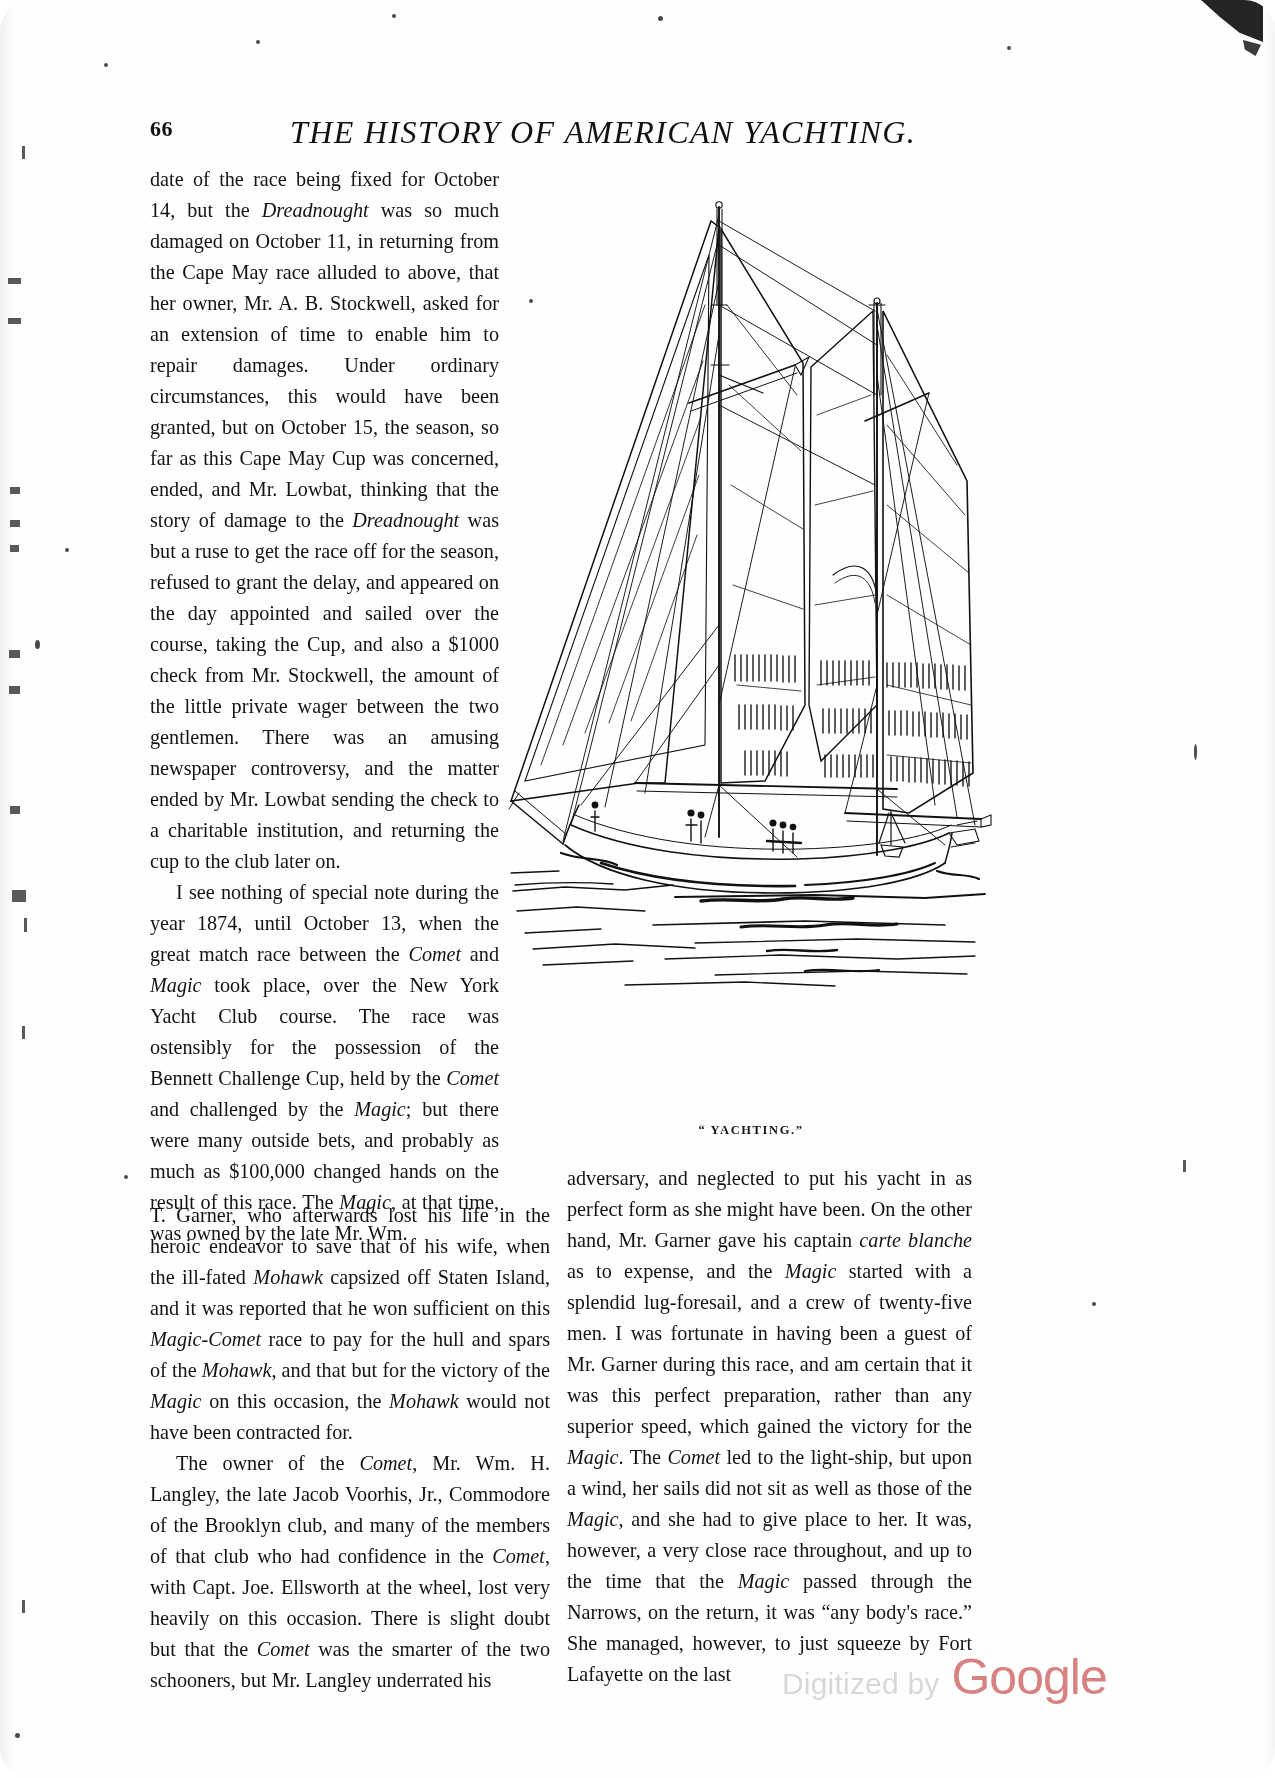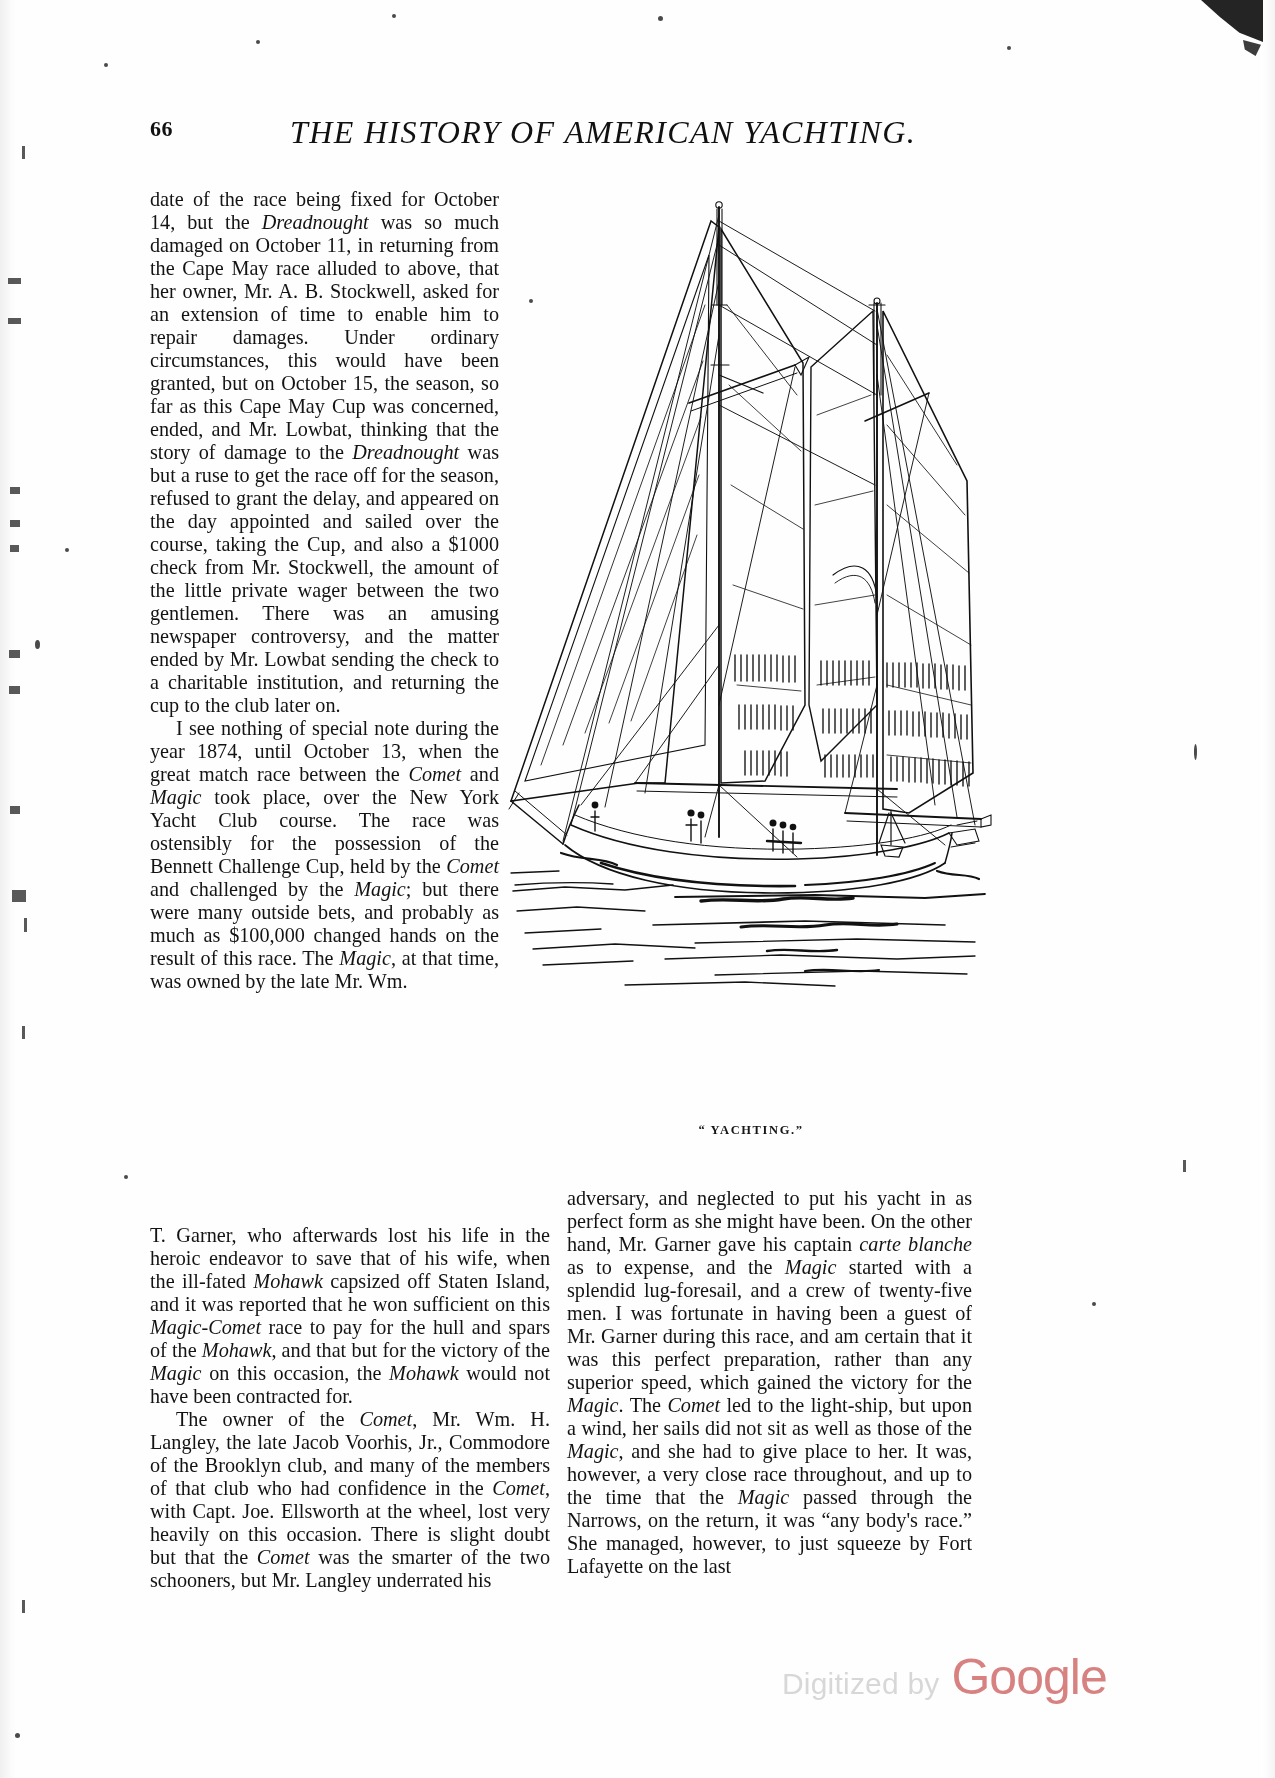--- a/index.html
+++ b/index.html
@@ -9,20 +9,21 @@
     background: #ffffff;
   }
   #page {
     position: relative;
     width: 1275px;
     height: 1778px;
     background: #fefefe;
     overflow: hidden;
     font-family: "Liberation Serif", serif;
     color: #111;
+    border-radius: 31px;
   }
 
   
   .scan-edge-left {
     position: absolute;
     left: 0; top: 0;
     width: 18px; height: 1778px;
     background: linear-gradient(90deg,#efefef 0%, #fbfbfb 60%, #ffffff 100%);
   }
   .scan-edge-right {
@@ -81,27 +82,26 @@
     font-size: 32px;
     letter-spacing: 1.4px;
     font-weight: 400;
     white-space: nowrap;
   }
 
   
   .col {
     position: absolute;
     font-size: 20.2px;
-    line-height: 23px;
+    line-height: 31px;
     text-align: justify;
     text-justify: inter-word;
     -webkit-hyphens: none;
     hyphens: none;
     color: #131313;
-    margin-top: 24px;
   }
   .col p {
     margin: 0;
   }
   .col p.indent {
     text-indent: 26px;
   }
   .col i, .col em {
     font-style: italic;
   }

